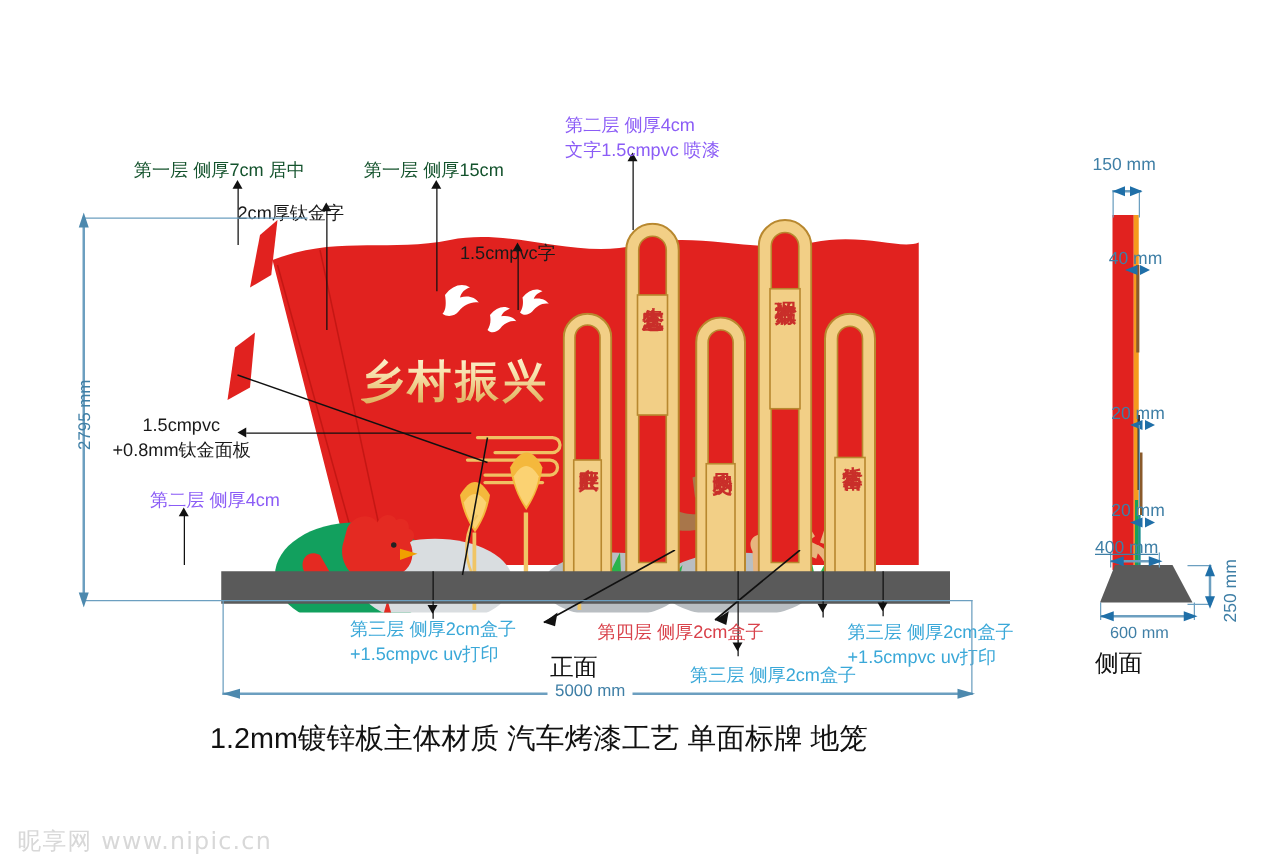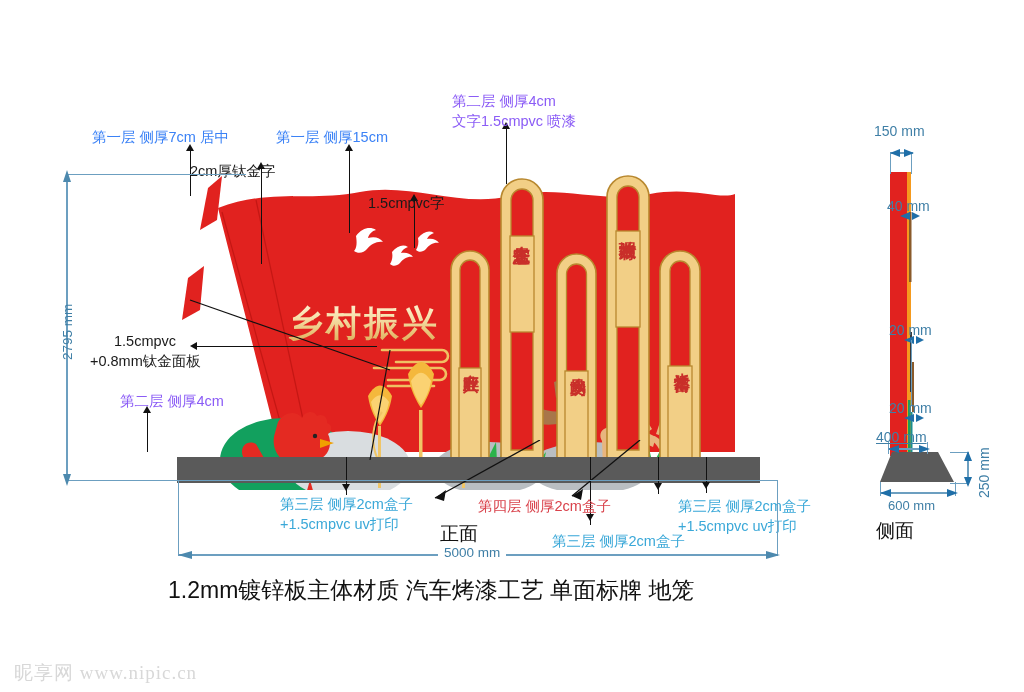--- a/index.html
+++ b/index.html
@@ -6,21 +6,21 @@
   html,body{margin:0;padding:0;background:#ffffff;}
   body{
     width:1024px;height:692px;position:relative;overflow:hidden;
     font-family:"Liberation Sans","DejaVu Sans",sans-serif;
     background:#ffffff;
   }
   .canvas{position:absolute;inset:0;}
   .abs{position:absolute;}
   
   .ann{position:absolute;white-space:nowrap;font-size:14.5px;line-height:1.25;}
-  .ann-red{color:#3b82f6;}
+  .ann-red{color:#14532d;margin-left:15px;}
   .ann-black{color:#1a1a1a;}
   .ann-gold{color:#8b5cf6;}
   .ann-blue{color:#3aa8d8;}
   .ann-crimson{color:#d9424b;}
   .dim{position:absolute;color:#3f7fa6;font-size:13.5px;white-space:nowrap;}
   .dimv{position:absolute;color:#3f7fa6;font-size:13.5px;white-space:nowrap;
         transform-origin:0 0;transform:rotate(-90deg);}
   .caption{position:absolute;color:#111;white-space:nowrap;}
   
   .lead{position:absolute;background:#111;width:1.4px;}
@@ -183,21 +183,21 @@
 
   <div class="abs" style="left:659px;top:250px;width:42px;height:222px;">
     <svg style="width:42px;height:222px;" viewBox="0 0 42 222">
       <path d="M21,1 a20,20 0 0 1 20,20 v201 h-40 v-201 a20,20 0 0 1 20,-20 z" fill="#f2cf86" stroke="#b8882f" stroke-width="1.6"></path>
       <path d="M21,11 a10,10 0 0 1 10,10 v191 h-20 v-191 a10,10 0 0 1 10,-10 z" fill="#e1221f" stroke="#b8882f" stroke-width="1.3"></path>
       <rect x="9" y="116" width="24" height="98" fill="#f2cf86" stroke="#b8882f" stroke-width="1.3"></rect>
     </svg>
     <div class="col-lbl" style="left:9px;top:110px;width:24px;font-size:16px;">生活富裕</div>
   </div>
 
-  <div class="title-l2" style="left:288px;top:300px;font-size:35px;">乡村振兴</div>
+  <div class="title-l2" style="left:288px;top:282px;font-size:35px;">乡村振兴</div>
 
   <div class="ground" style="left:177px;top:457px;width:583px;height:26px;"></div>
 
   <div class="lead" style="left:190px;top:148px;height:48px;"></div>
   <div class="arrowup" style="left:186px;top:144px;"></div>
 
   <div class="lead" style="left:349px;top:148px;height:85px;"></div>
   <div class="arrowup" style="left:345px;top:144px;"></div>
 
   <div class="lead" style="left:261px;top:166px;height:98px;"></div>
@@ -344,15 +344,15 @@
   <div class="dln" style="left:950px;top:452px;width:19px;height:1.4px;"></div>
   <div class="dln" style="left:950px;top:483px;width:19px;height:1.4px;"></div>
   <svg class="abs" style="left:962px;top:449px;width:12px;height:40px;" viewBox="0 0 12 40">
     <polygon points="6,2 10,12 2,12" fill="#1f6fa8"></polygon>
     <polygon points="6,38 10,28 2,28" fill="#1f6fa8"></polygon>
   </svg>
   <div class="dimv" style="left:976px;top:498px;font-size:14px;">250 mm</div>
 
   <div class="caption" style="left:876px;top:518px;font-size:19px;">侧面</div>
 
-  <div class="footer-wm" style="left:14px;top:660px;font-family:Liberation Serif, serif;">昵享网 www.nipic.cn</div>
+  <div class="footer-wm" style="left:14px;top:660px;">昵享网 www.nipic.cn</div>
 
 </div>
 
 </body></html>

